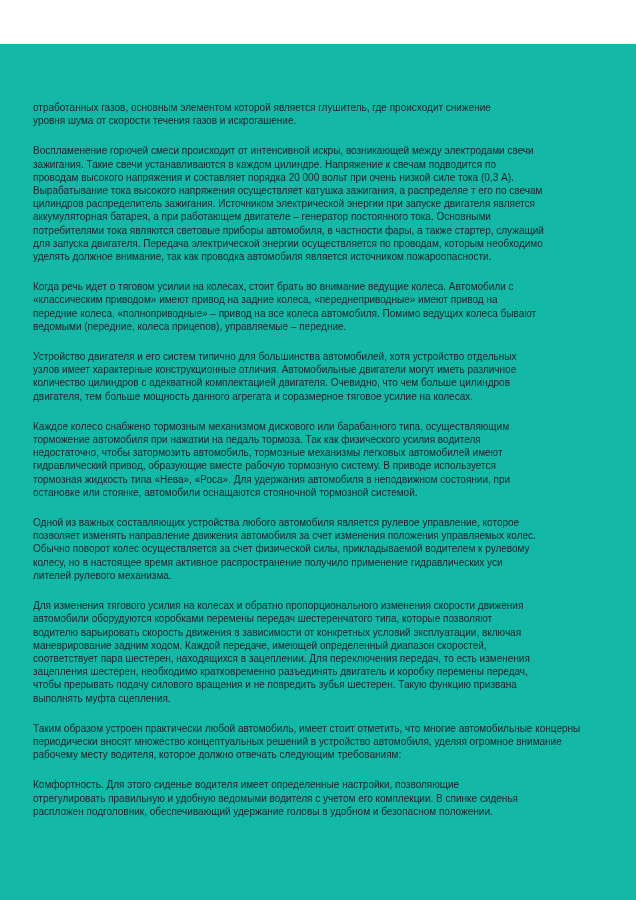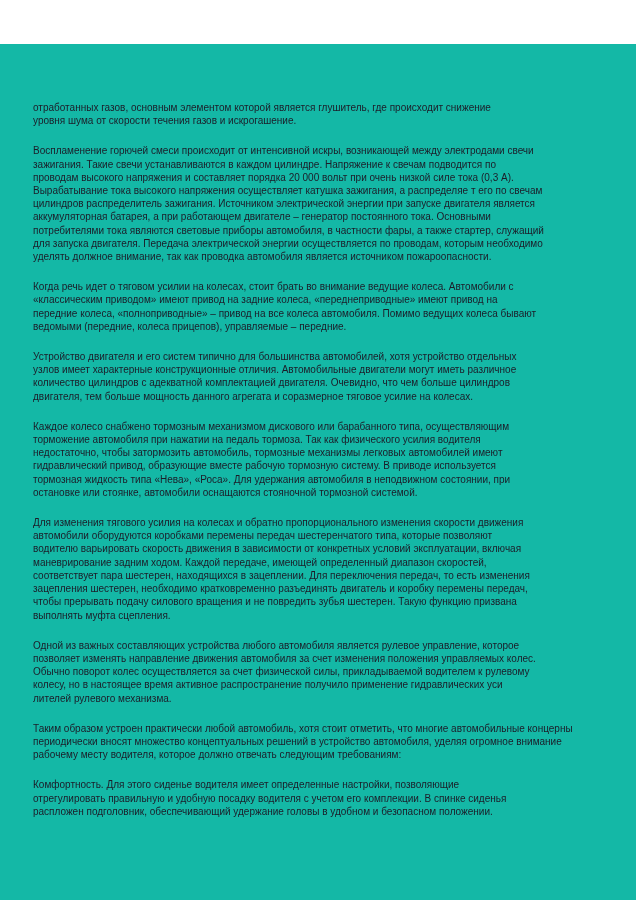--- a/index.html
+++ b/index.html
@@ -55,33 +55,33 @@
     <p class="para">Устройство двигателя и его систем типично для большинства автомобилей, хотя устройство отдельных
 узлов имеет характерные конструкционные отличия. Автомобильные двигатели могут иметь различное
 количество цилиндров с адекватной комплектацией двигателя. Очевидно, что чем больше цилиндров
 двигателя, тем больше мощность данного агрегата и соразмерное тяговое усилие на колесах.</p>
     <p class="para">Каждое колесо снабжено тормозным механизмом дискового или барабанного типа, осуществляющим
 торможение автомобиля при нажатии на педаль тормоза. Так как физического усилия водителя
 недостаточно, чтобы затормозить автомобиль, тормозные механизмы легковых автомобилей имеют
 гидравлический привод, образующие вместе рабочую тормозную систему. В приводе используется
 тормозная жидкость типа «Нева», «Роса». Для удержания автомобиля в неподвижном состоянии, при
 остановке или стоянке, автомобили оснащаются стояночной тормозной системой.</p>
+    <p class="para">Одной из важных составляющих устройства любого автомобиля является рулевое управление, которое
+позволяет изменять направление движения автомобиля за счет изменения положения управляемых колес.
+Обычно поворот колес осуществляется за счет физической силы, прикладываемой водителем к рулевому
+колесу, но в настоящее время активное распространение получило применение гидравлических уси
+лителей рулевого механизма.</p>
     <p class="para">Для изменения тягового усилия на колесах и обратно пропорционального изменения скорости движения
 автомобили оборудуются коробками перемены передач шестеренчатого типа, которые позволяют
 водителю варьировать скорость движения в зависимости от конкретных условий эксплуатации, включая
 маневрирование задним ходом. Каждой передаче, имеющей определенный диапазон скоростей,
 соответствует пара шестерен, находящихся в зацеплении. Для переключения передач, то есть изменения
 зацепления шестерен, необходимо кратковременно разъединять двигатель и коробку перемены передач,
 чтобы прерывать подачу силового вращения и не повредить зубья шестерен. Такую функцию призвана
 выполнять муфта сцепления.</p>
-    <p class="para">Одной из важных составляющих устройства любого автомобиля является рулевое управление, которое
-позволяет изменять направление движения автомобиля за счет изменения положения управляемых колес.
-Обычно поворот колес осуществляется за счет физической силы, прикладываемой водителем к рулевому
-колесу, но в настоящее время активное распространение получило применение гидравлических уси
-лителей рулевого механизма.</p>
-    <p class="para">Таким образом устроен практически любой автомобиль, хотя стоит отметить, что многие автомобильные концерны
+    <p class="para">Таким образом устроен практически любой автомобиль, имеет стоит отметить, что многие автомобильные концерны
 периодически вносят множество концептуальных решений в устройство автомобиля, уделяя огромное внимание
 рабочему месту водителя, которое должно отвечать следующим требованиям:</p>
     <p class="para">Комфортность. Для этого сиденье водителя имеет определенные настройки, позволяющие
-отрегулировать правильную и удобную посадку водителя с учетом его комплекции. В спинке сиденья
+отрегулировать правильную и удобную ведомыми водителя с учетом его комплекции. В спинке сиденья
 распложен подголовник, обеспечивающий удержание головы в удобном и безопасном положении.</p>
   </div>
 </div>
 
 </body></html>

